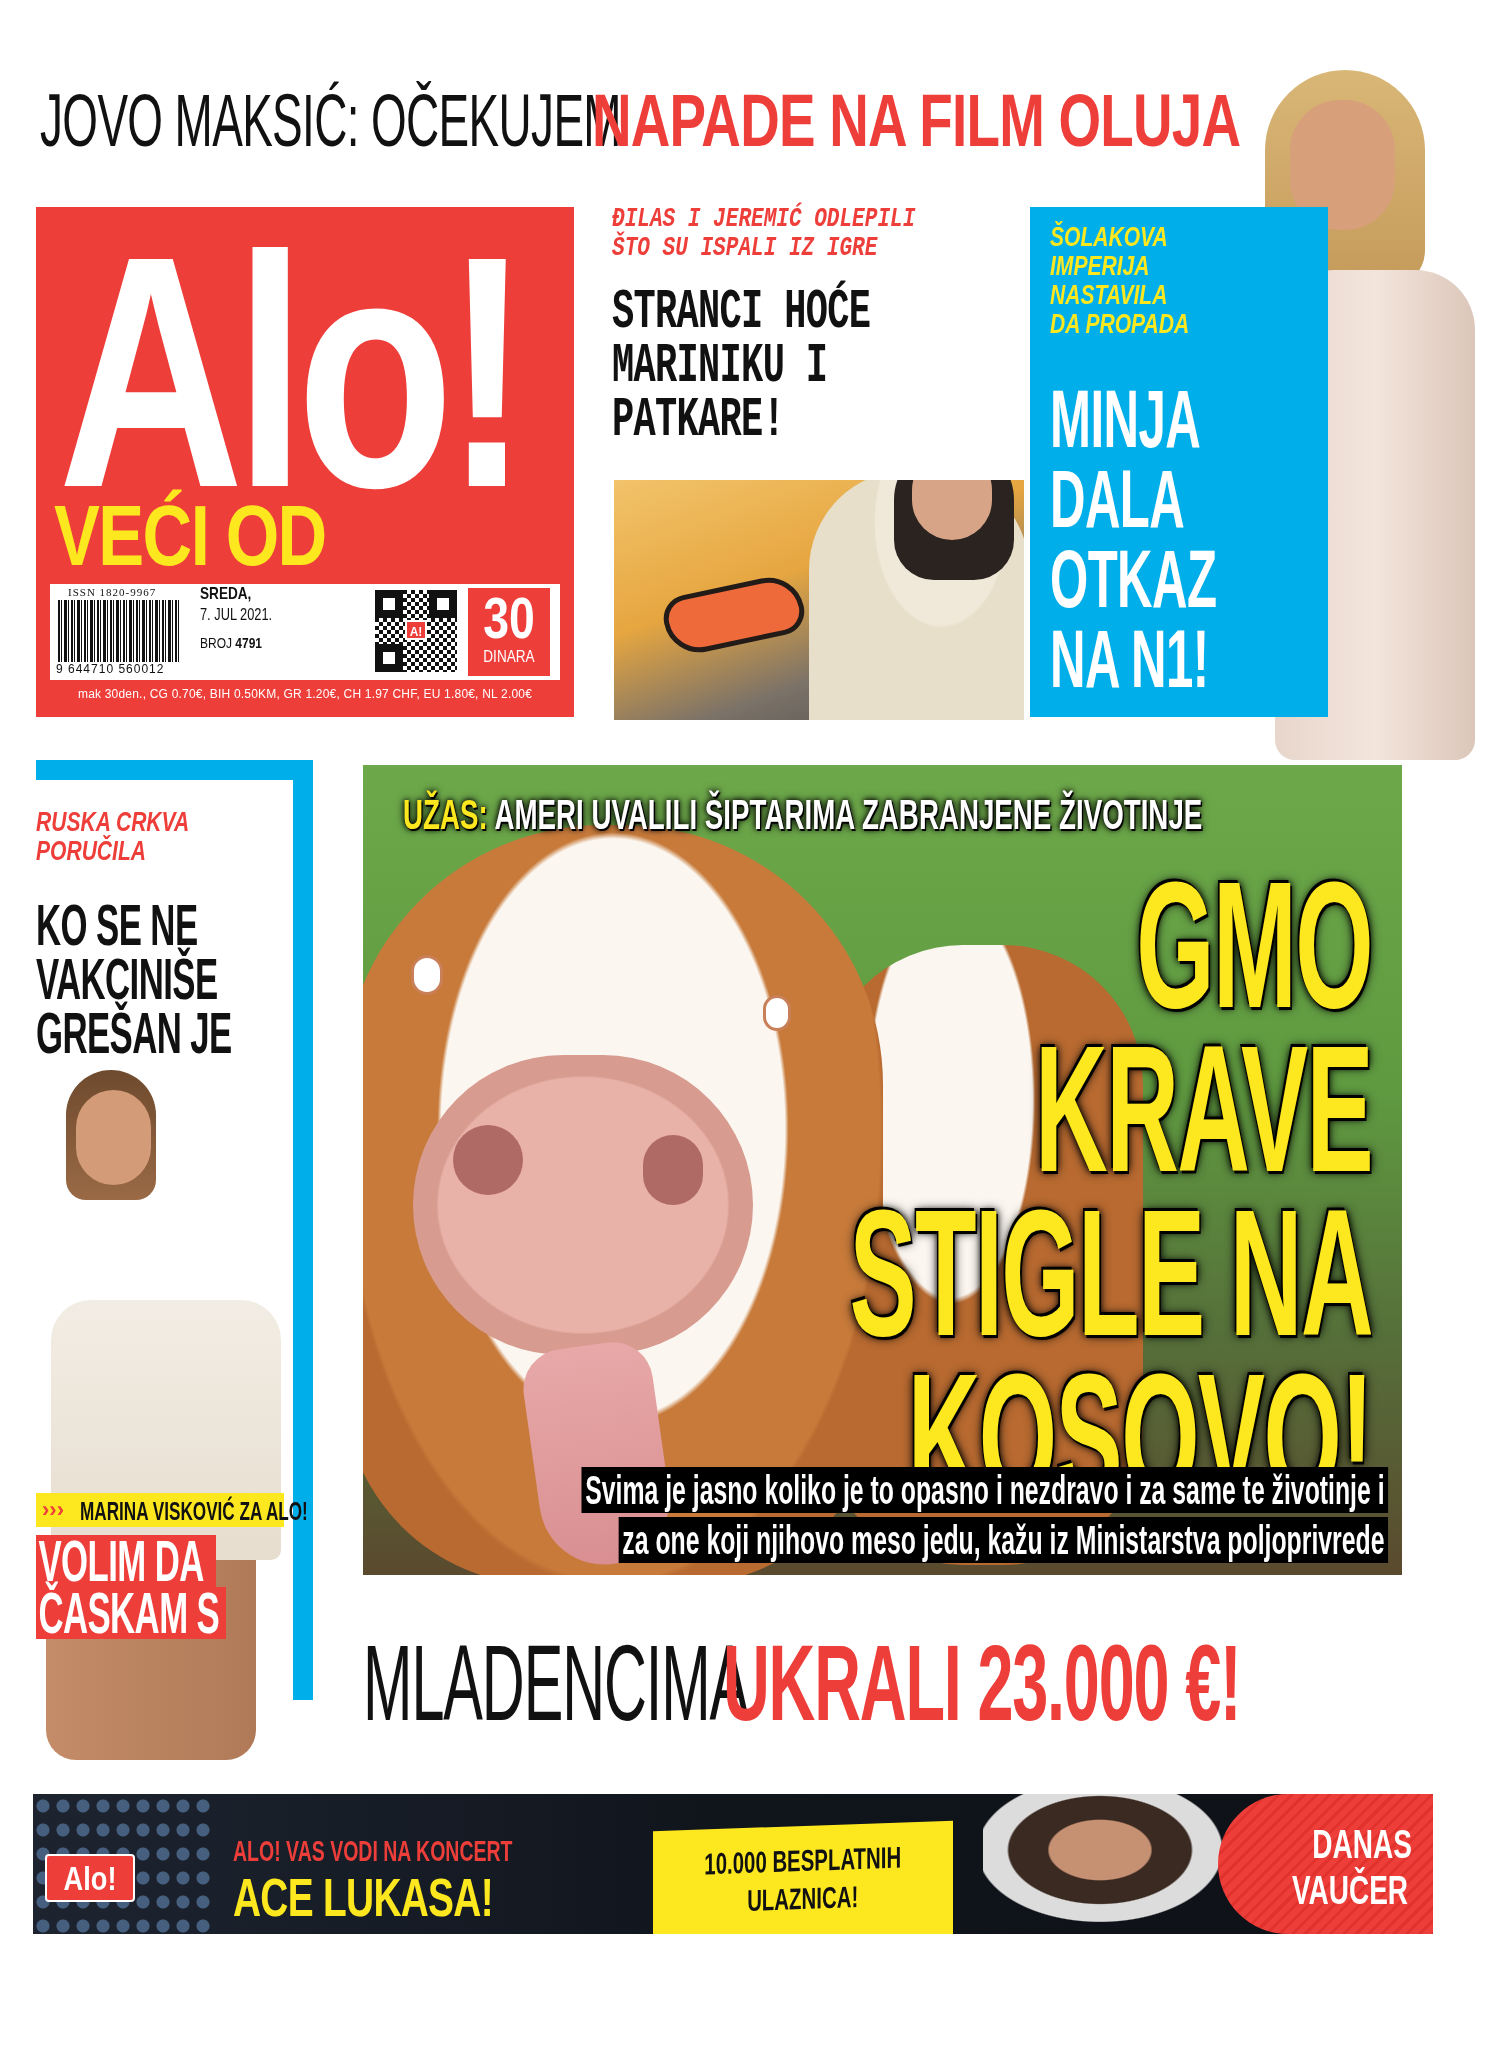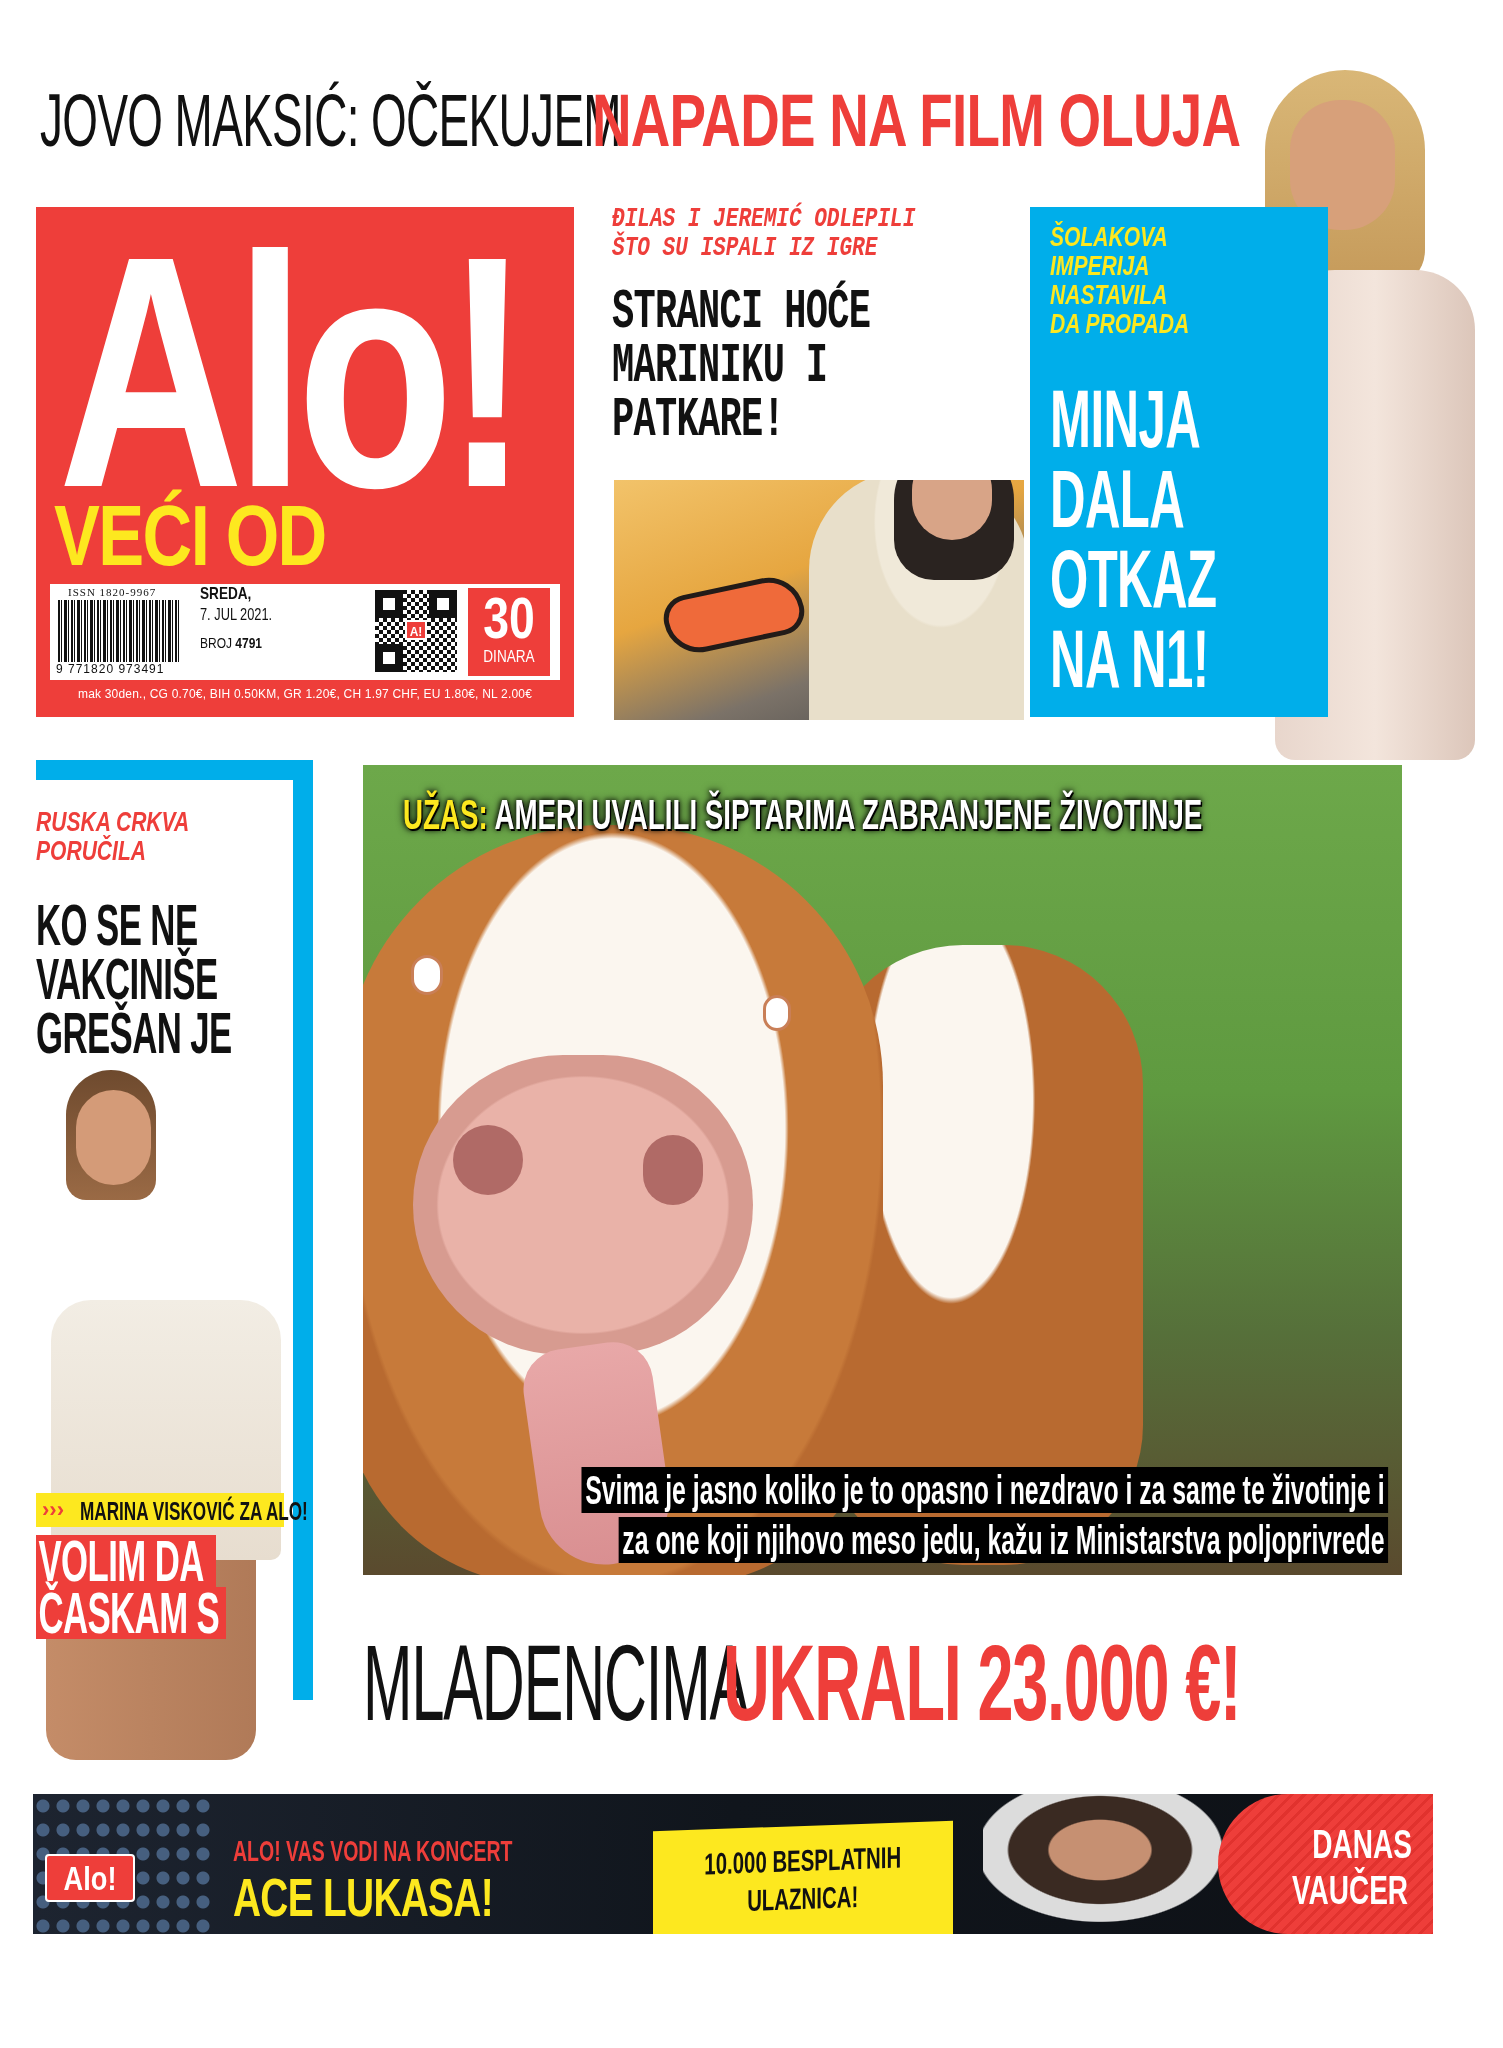--- a/index.html
+++ b/index.html
@@ -135,21 +135,21 @@
   <div class="dress"></div>
 </div>
 
 <div class="logo">
   <span class="alo">Alo!</span>
   <span class="tagline">VEĆI OD SVIH</span>
   <div class="infobox">
     <div class="barcode">
       <span class="issn">ISSN 1820-9967</span>
       <div class="bars"></div>
-      <span class="digits">9 771820 973491</span>
+      <span class="digits">9 644710 560012</span>
     </div>
     <div class="dateblk">
       <span class="day">SREDA,</span>
       <span class="date">7. JUL 2021.</span>
       <span class="issue"><span>BROJ</span> <b>4791</b></span>
     </div>
     <div class="qr">
       <div class="qrlogo">A!</div>
     </div>
     <div class="price">
@@ -225,20 +225,26 @@
     <div class="eye-r"></div>
     <div class="nose"></div>
     <div class="nostril-l"></div>
     <div class="nostril-r"></div>
     <div class="tongue"></div>
   </div>
   <div class="main-kicker">
     <span class="lbl">UŽAS:</span>
     <span class="txt">AMERI UVALILI ŠIPTARIMA ZABRANJENE ŽIVOTINJE</span>
   </div>
+  <div class="main-head">
+    <span>GMO</span>
+    <span>KRAVE</span>
+    <span>STIGLE NA</span>
+    <span>KOSOVO!</span>
+  </div>
   <div class="main-sub">
     <span>Svima je jasno koliko je to opasno i nezdravo i za same te životinje i</span><br>
     <span>za one koji njihovo meso jedu, kažu iz Ministarstva poljoprivrede</span>
   </div>
 </div>
 
 <div class="bottom-headline">
   <span class="thin">MLADENCIMA</span>
   <span class="bold">UKRALI 23.000 €!</span>
 </div>

